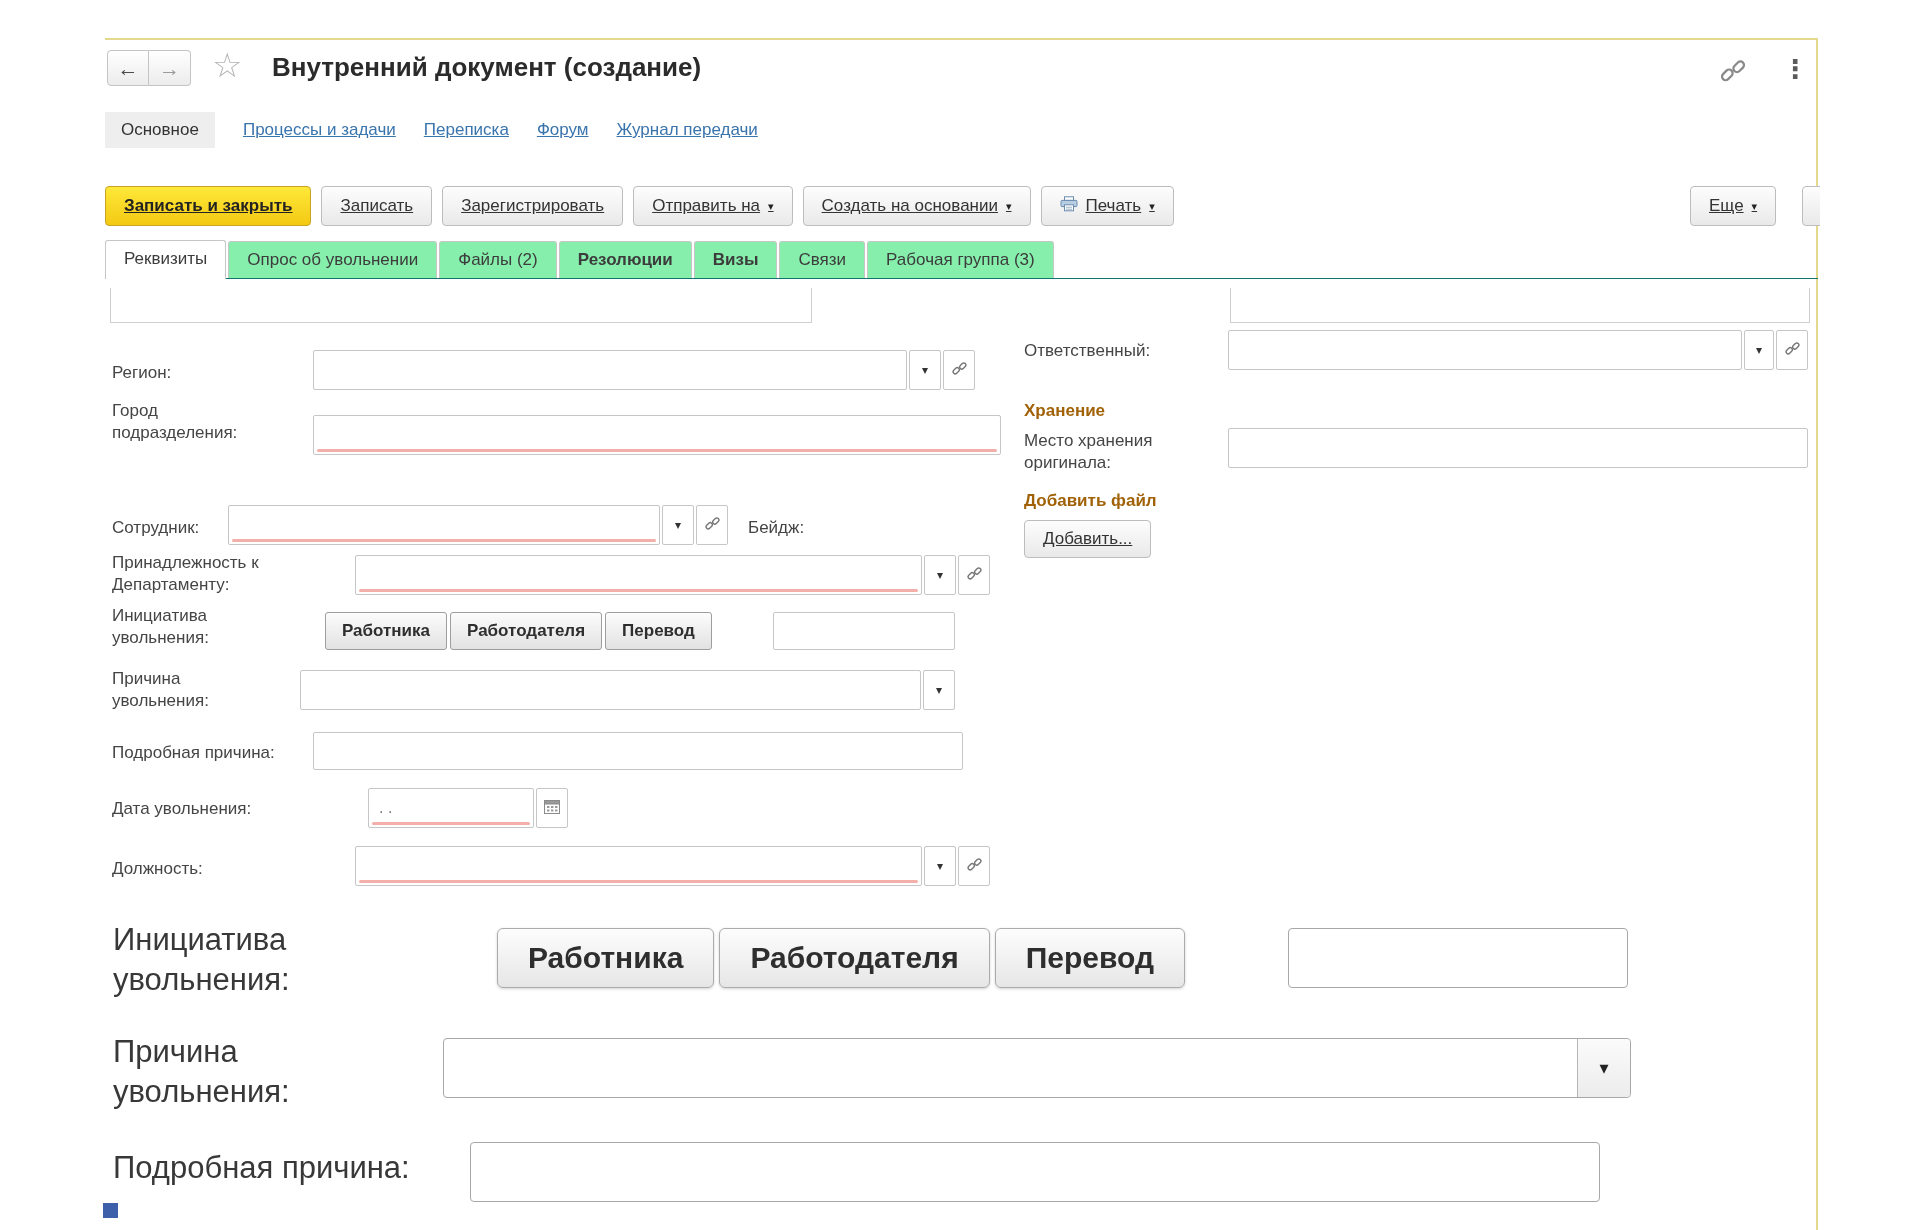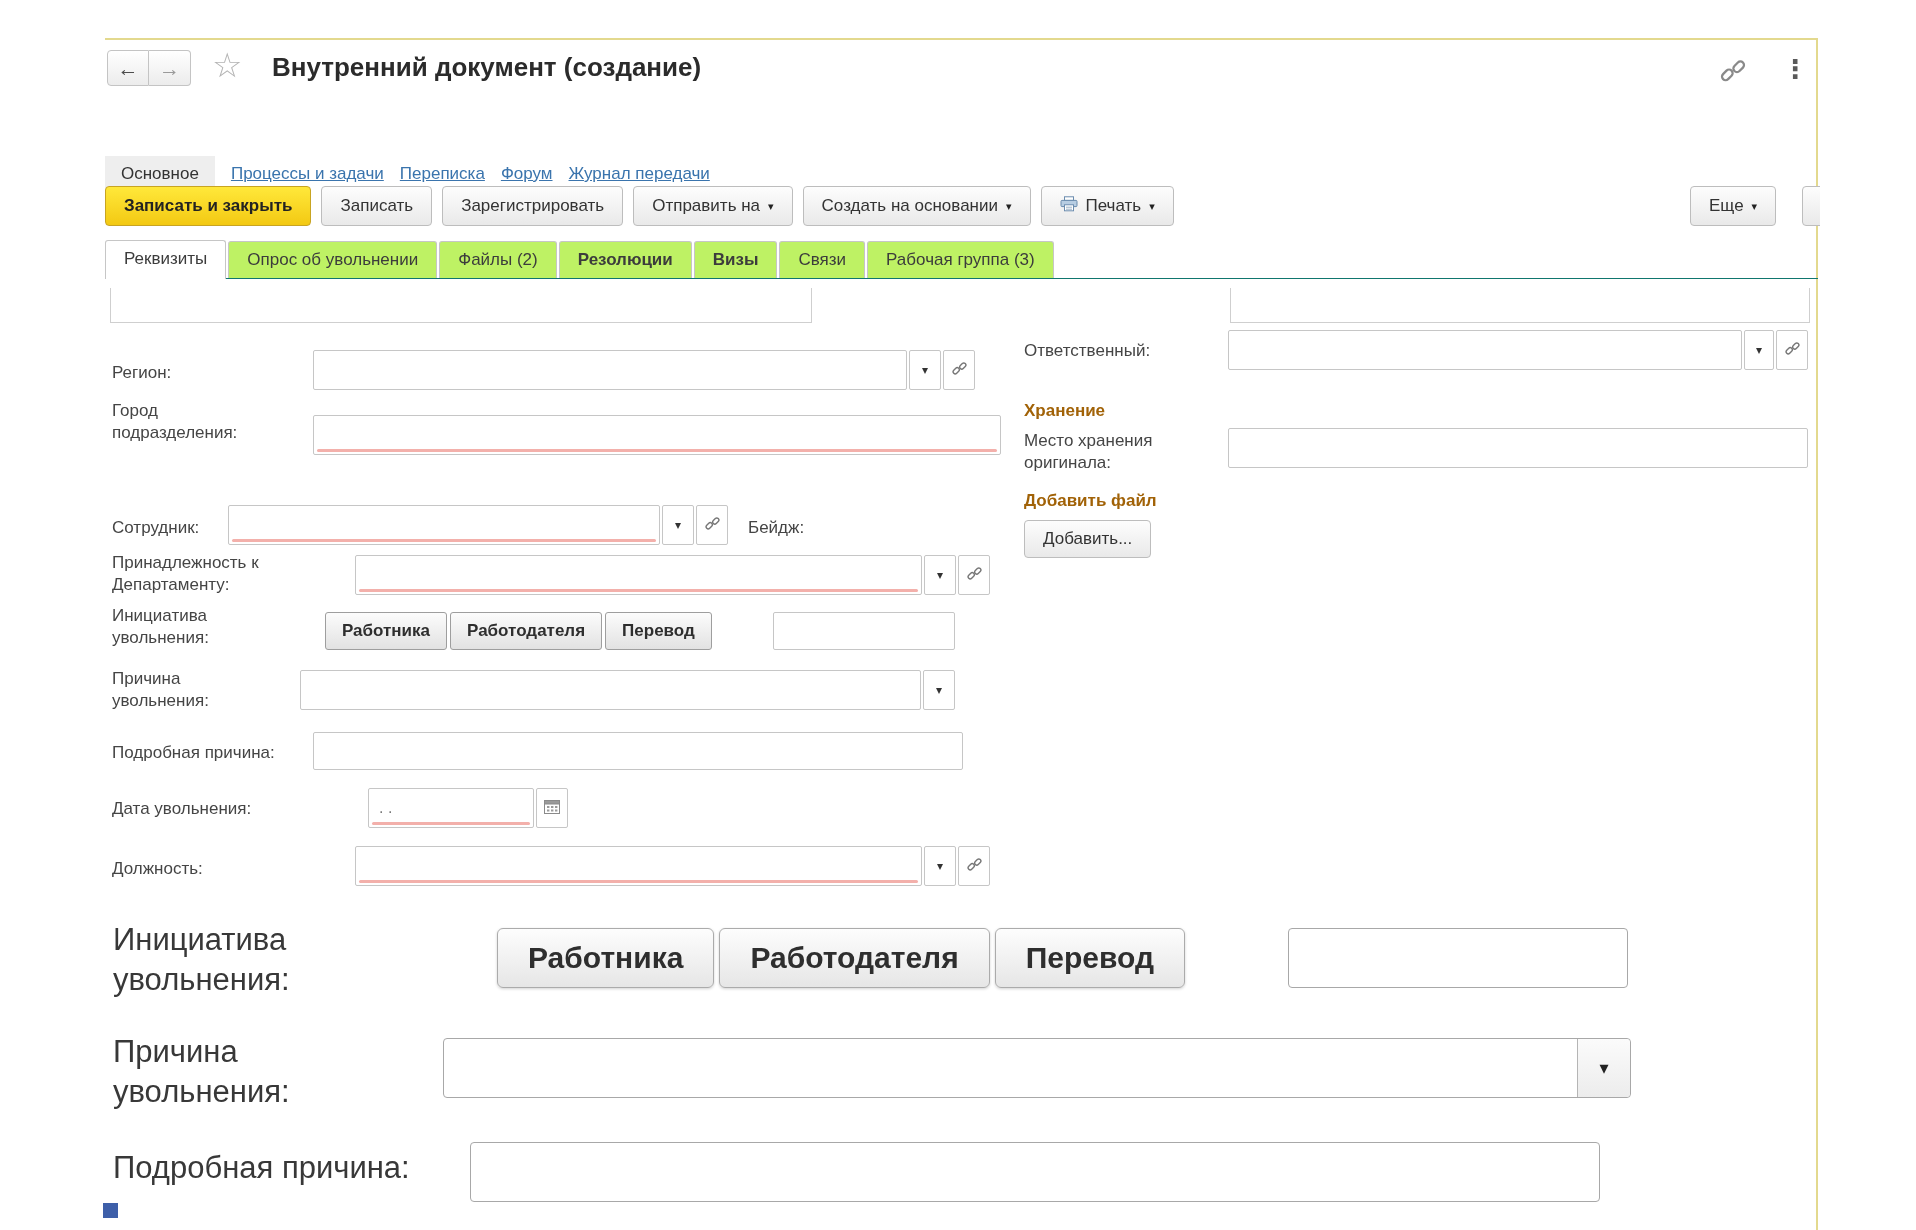--- a/index.html
+++ b/index.html
@@ -14,34 +14,34 @@
       font-size:20px;cursor:pointer;padding:0;}
   .nb:first-child{border-radius:4px 0 0 4px;}
   .nb:last-child{border-radius:0 4px 4px 0;border-left:none;}
   .arr{color:#9a9a9a;font-size:21px;line-height:1;}
   .arr.dark{color:#4d4d4d;}
   .star{position:absolute;font-size:34px;color:#b4b4b4;line-height:1;cursor:pointer;}
   .title{position:absolute;font-size:26px;font-weight:bold;color:#2b2b2b;white-space:nowrap;}
   .linkico{position:absolute;cursor:pointer;}
   .dots{position:absolute;font-size:26px;font-weight:bold;color:#5a5a5a;cursor:pointer;line-height:1;}
   
-  .navrow{position:absolute;display:flex;align-items:center;gap:16px;height:36px;margin-top:44px;}
+  .navrow{position:absolute;display:flex;align-items:center;gap:28px;height:36px;}
   .navactive{background:#eeeeee;color:#333;font-size:17px;padding:8px 16px;cursor:pointer;}
   .navlink{color:#3a74ad;font-size:17px;text-decoration:underline;cursor:pointer;white-space:nowrap;}
   
   .tbar{position:absolute;display:flex;gap:10px;}
   .tbtn{height:40px;display:inline-flex;align-items:center;gap:8px;padding:8px 18px;
         background:linear-gradient(#fdfdfd,#e9e9e9);border:1px solid #bdbdbd;border-radius:4px;
         font-size:17px;color:#333;cursor:pointer;white-space:nowrap;
-        font-family:"Liberation Sans","DejaVu Sans",sans-serif;}
+        font-family:"Liberation Sans","DejaVu Sans",sans-serif;text-decoration:underline;}
   .tbtn.primary{background:linear-gradient(#ffe83a,#f3c913);border-color:#c8a422;font-weight:bold;color:#222;}
   .caret{font-size:11px;color:#222;line-height:1;}
   
   .tabs{position:absolute;display:flex;align-items:flex-end;border-bottom:1px solid #0f766e;height:40px;}
-  .tab{padding:8px 18px;background:#bef264;border:1px solid #c6c6c6;border-bottom:none;margin-right:2px;
+  .tab{padding:8px 18px;background:#86efac;border:1px solid #c6c6c6;border-bottom:none;margin-right:2px;
        border-radius:3px 3px 0 0;font-size:17px;color:#3c3c3c;cursor:pointer;white-space:nowrap;}
   .tab.b{font-weight:bold;}
   .tab.active{background:#fff;position:relative;top:1px;padding-bottom:10px;z-index:2;}
   
   .lbl{position:absolute;font-size:17px;color:#454545;line-height:1.3;}
   .green{color:#a16207;font-weight:bold;}
   .fld{position:absolute;display:flex;gap:2px;height:40px;}
   .box{flex:1;background:#fff;border:1px solid #c6c6c6;border-radius:2px;position:relative;
        display:flex;align-items:center;padding:0 10px;font-size:16px;color:#666;box-sizing:border-box;height:100%;}
   .sq{width:32px;background:#fff;border:1px solid #c6c6c6;border-radius:2px;display:flex;align-items:center;

